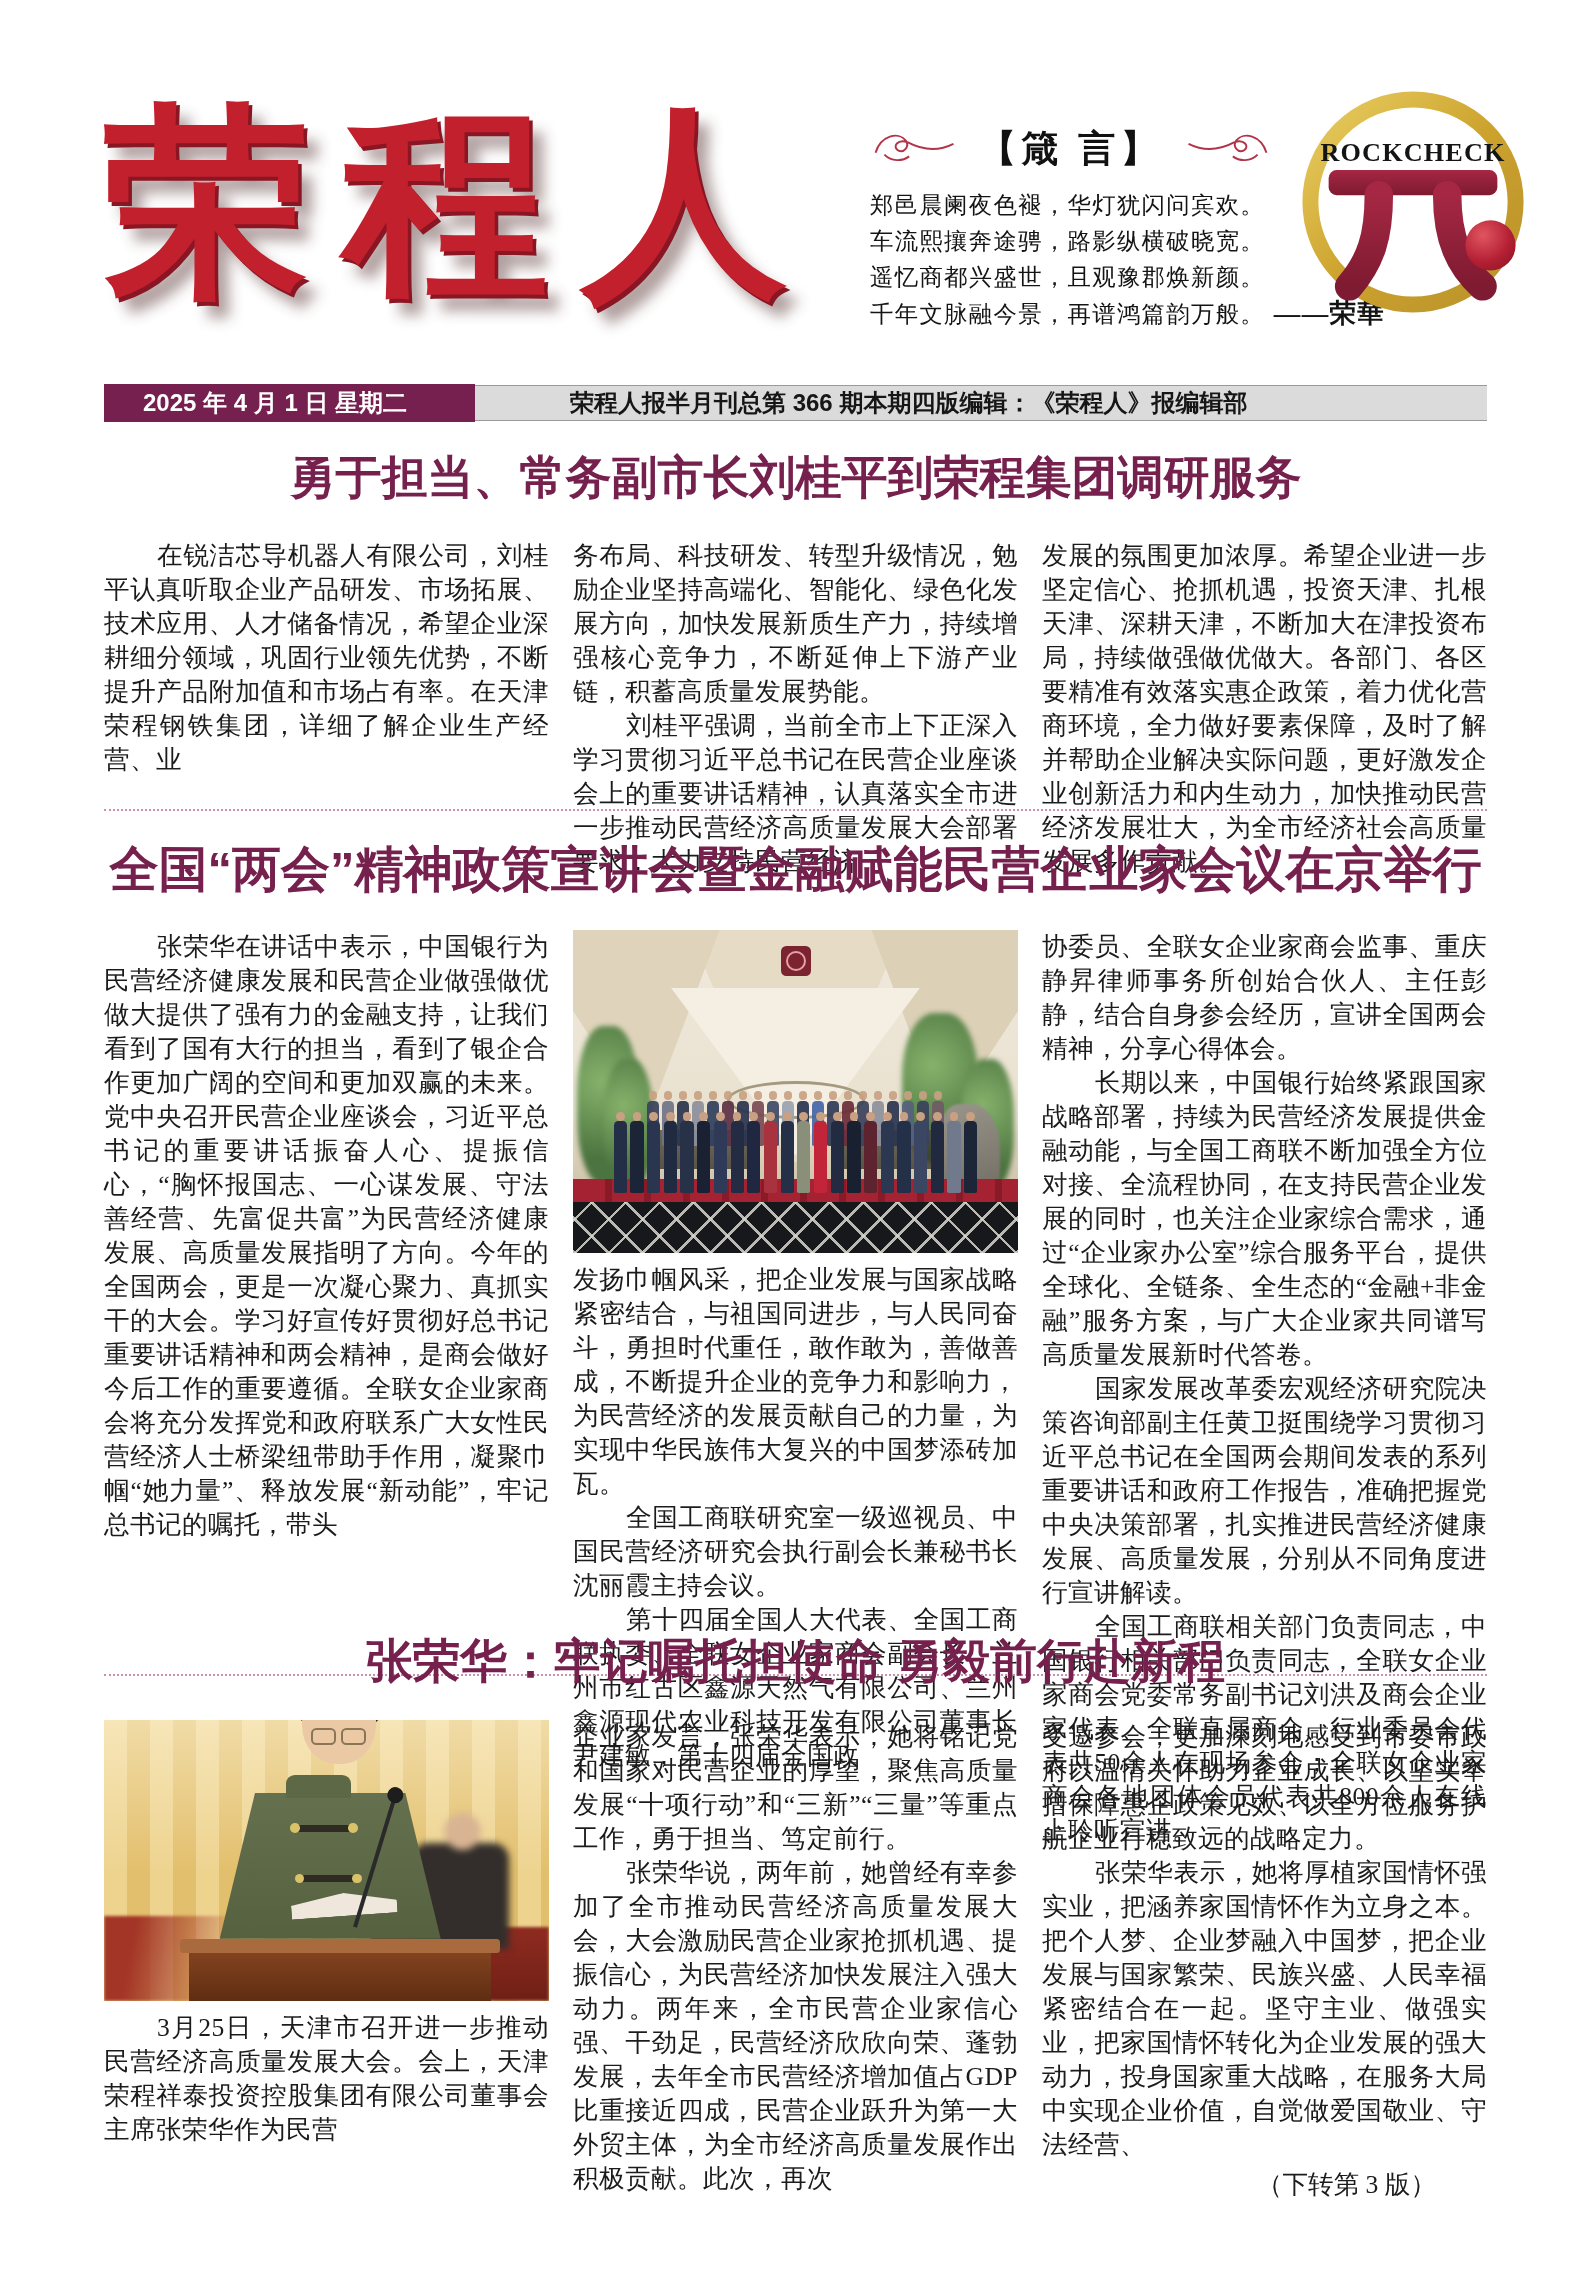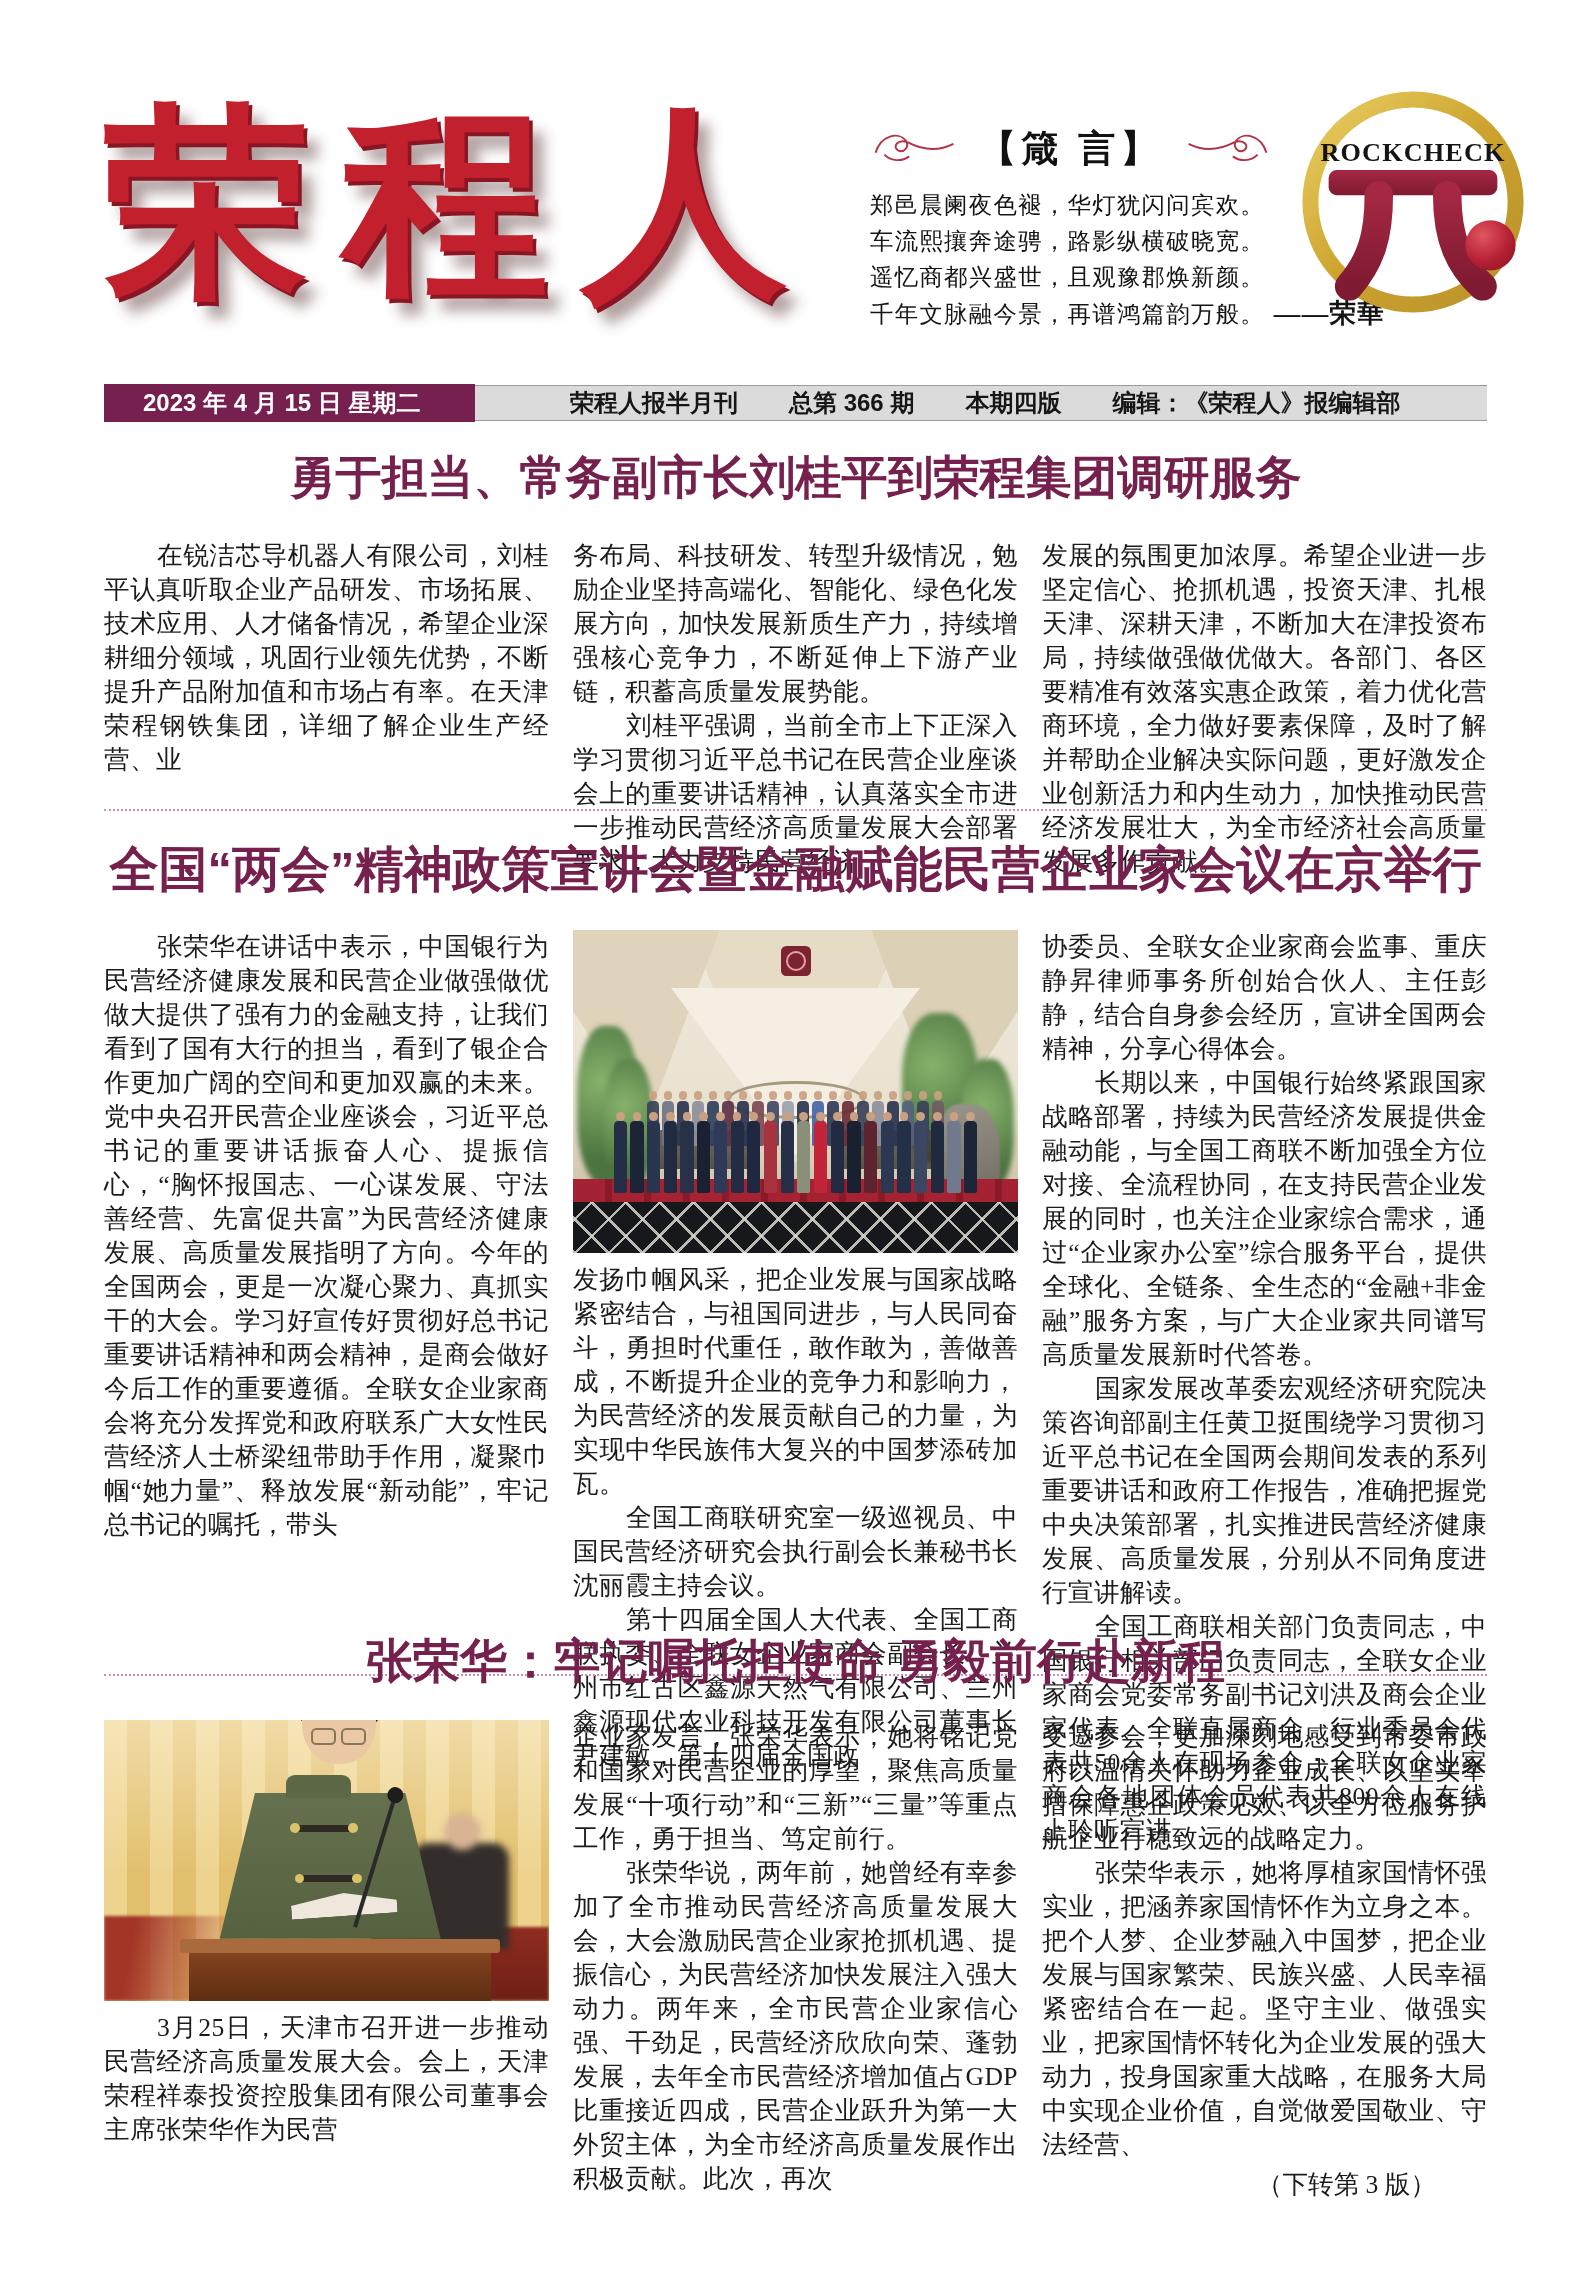--- a/index.html
+++ b/index.html
@@ -19,21 +19,21 @@
   
   .logo{position:absolute;right:62px;top:88px;width:228px;height:228px;}
 
   
   .datebar{position:absolute;left:104px;top:385px;width:1383px;height:34px;background:#dbdbdb;
     border-top:1.8px solid #9a9a9a;border-bottom:1.8px solid #9a9a9a;
     font-family:"Liberation Sans",sans-serif;}
   .datebar-left{position:absolute;left:0;top:-1.8px;bottom:-1.8px;width:371px;background:#76204f;
     color:#fff;font-weight:bold;font-size:24px;display:flex;align-items:center;padding-left:39px;box-sizing:border-box;}
   .datebar-right{position:absolute;left:371px;right:0;top:0;bottom:0;display:flex;align-items:center;
-    gap:51px;padding-left:95px;font-weight:bold;font-size:24px;color:#161616;white-space:nowrap;}
+    padding-left:95px;font-weight:bold;font-size:24px;color:#161616;white-space:nowrap;}
 
   
   .section{position:absolute;left:104px;width:1383px;}
   .headline{font-family:"Liberation Sans",sans-serif;font-weight:bold;color:#75204d;
     text-align:center;margin:0;white-space:nowrap;}
   .cols{display:flex;gap:24px;}
   .col{flex:1;min-width:0;}
   .col p{margin:0;font-size:25.6px;line-height:34px;text-align:justify;color:#1b1b1b;letter-spacing:0.4px;}
   .col p.indent{text-indent:53px;}
   .separator{position:absolute;left:104px;width:1383px;border-top:2.6px dotted #cb8fae;}
@@ -155,21 +155,21 @@
       <circle cx="100" cy="100" r="90" fill="#ffffff" stroke="url(#gold)" stroke-width="14"></circle>
       <text x="100" y="64" text-anchor="middle" font-family="Liberation Serif, serif" font-weight="bold" font-size="23" letter-spacing="1" fill="#141414">ROCKCHECK</text>
       <rect x="26" y="72" width="148" height="22" rx="7" fill="url(#pi)"></rect>
       <path d="M70 94 C70 130 63 152 44 174" stroke="url(#pi)" stroke-width="25" fill="none" stroke-linecap="round"></path>
       <path d="M130 94 C130 133 141 156 161 174" stroke="url(#pi)" stroke-width="25" fill="none" stroke-linecap="round"></path>
       <circle cx="168" cy="138" r="22" fill="url(#dot)"></circle>
     </svg>
   </div>
 
   <div class="datebar">
-    <div class="datebar-left">2023 年 4 月 15 日  星期二</div>
+    <div class="datebar-left">2025 年 4 月 1 日  星期二</div>
     <div class="datebar-right">
       <span>荣程人报半月刊</span>
       <span>总第 366 期</span>
       <span>本期四版</span>
       <span>编辑：《荣程人》报编辑部</span>
     </div>
   </div>
 
   <div class="section" style="top:447px;">
     <h1 class="headline" style="font-size:46px;margin-bottom:30px;">勇于担当、常务副市长刘桂平到荣程集团调研服务</h1>

